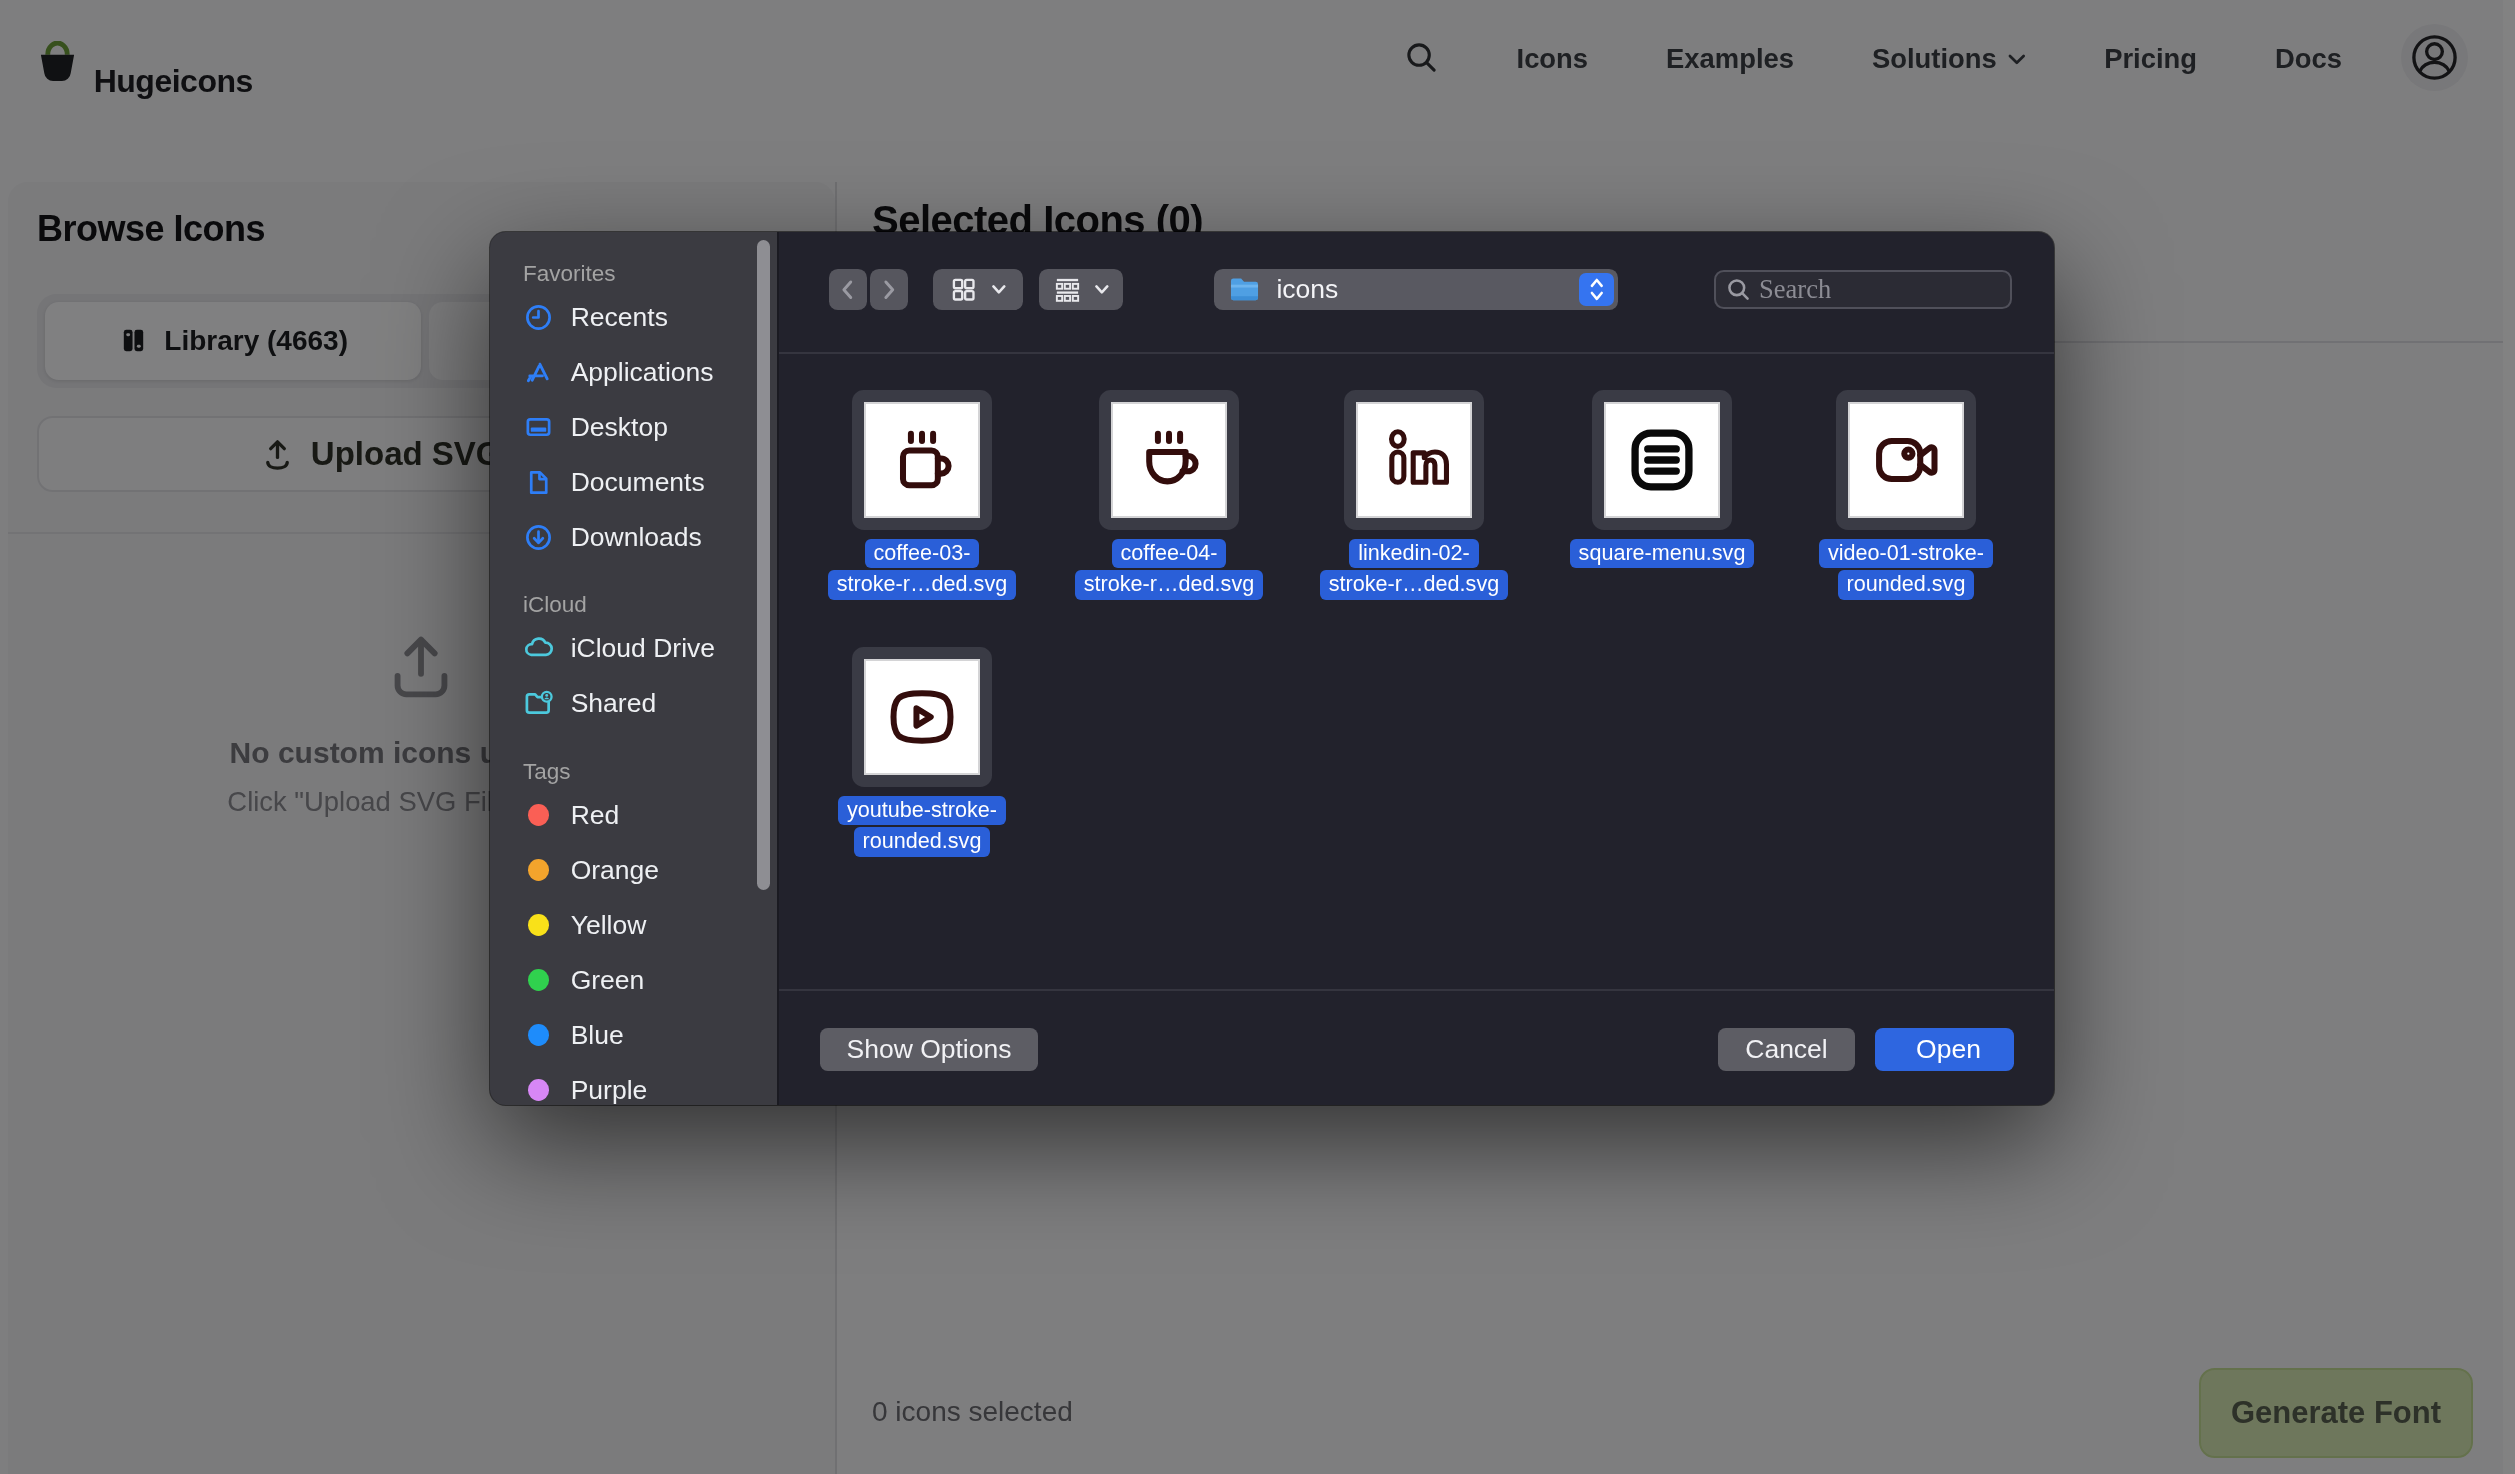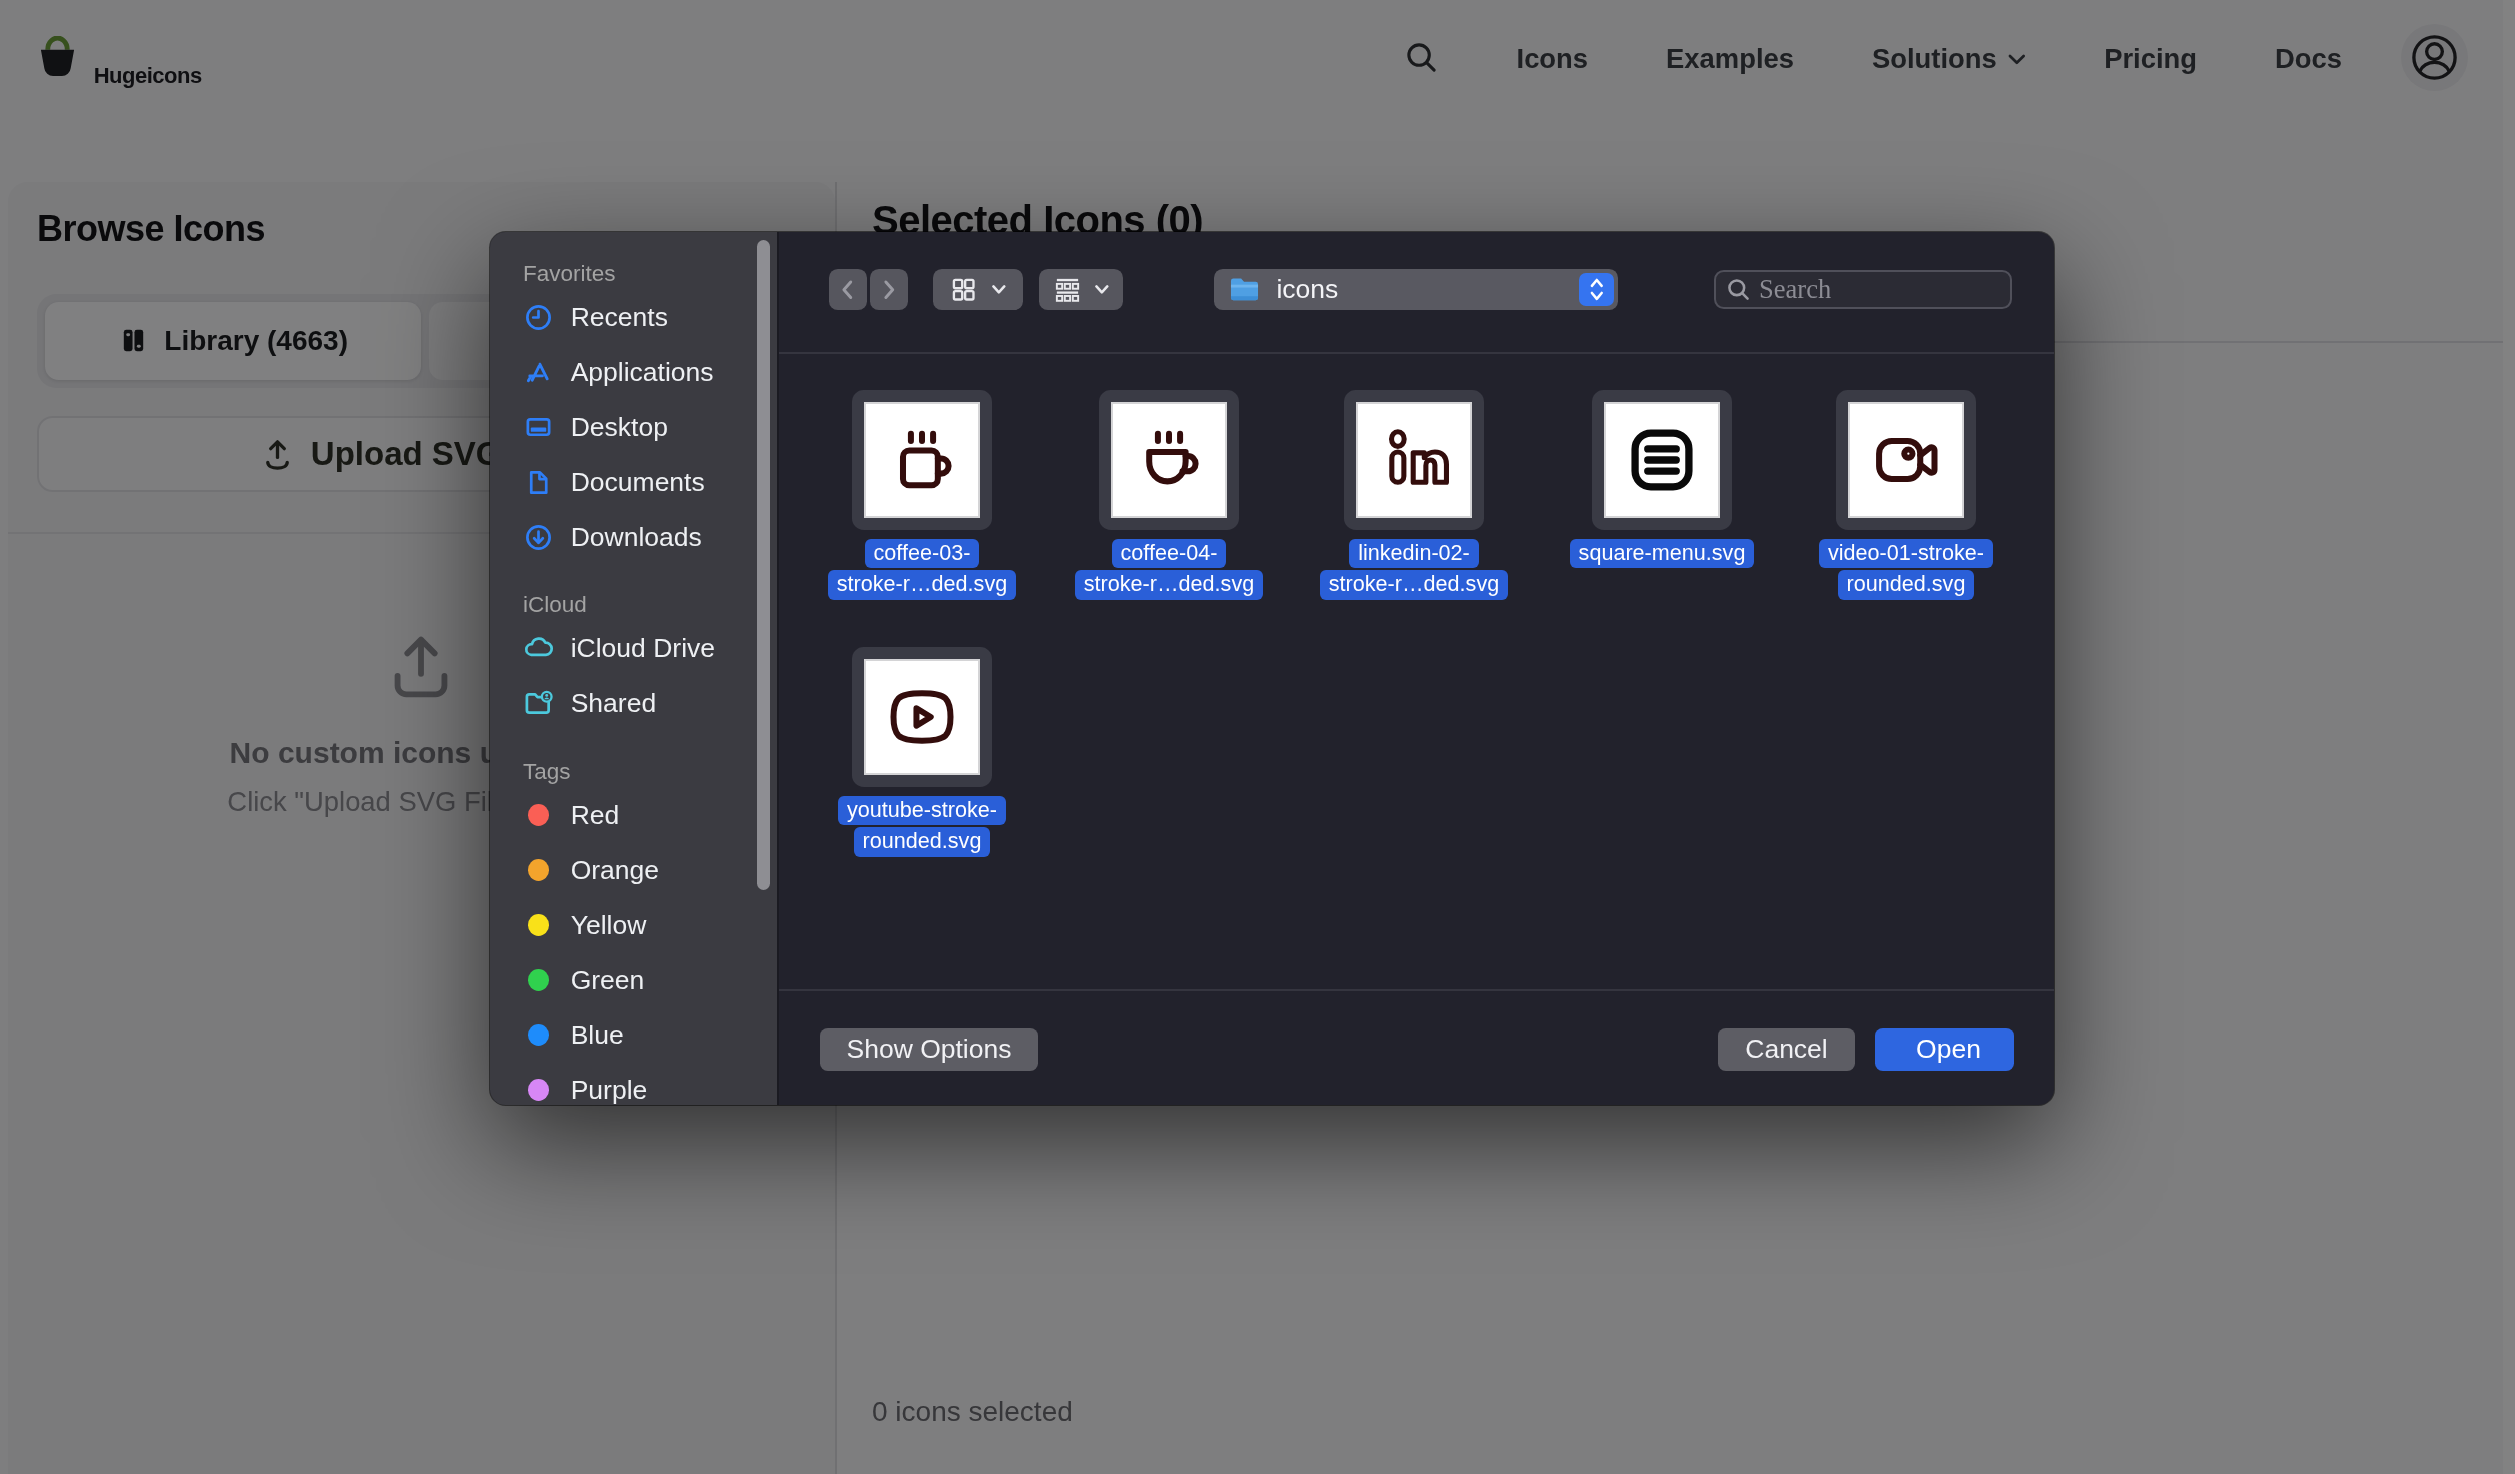--- a/index.html
+++ b/index.html
@@ -6,21 +6,21 @@
   html,body { background:#555; }
   #screen {
     position:relative; width:2515px; height:1474px; overflow:hidden;
     background:#f6f6f8;
     font-family:"Liberation Sans","DejaVu Sans",sans-serif;
     -webkit-font-smoothing:antialiased;
   }
   
   .navbar { position:absolute; left:0; top:0; width:2515px; height:118px; }
   .brand { position:absolute; left:35px; top:29px; display:flex; align-items:center; gap:13.7px; }
-  .brand-text { font-size:22px; font-weight:700; color:#1e1f23; letter-spacing:-0.5px;margin-top:34px; }
+  .brand-text { font-size:32px; font-weight:700; color:#1e1f23; letter-spacing:-0.5px;margin-top:34px; }
   .nav-links { position:absolute; right:173px; top:0; height:118px; display:flex; align-items:center; gap:78px; }
   .nav-link { font-size:27.4px; font-weight:600; color:#3c3f45; white-space:nowrap; display:flex; align-items:center; gap:9.8px; }
   .avatar { position:absolute; left:2401px; top:23.5px; width:67px; height:67px; border-radius:50%;
     background:#e9e9ed; display:flex; align-items:center; justify-content:center; }
 
   .left-card { position:absolute; left:7.8px; top:182px; width:827px; height:1292px;
     background:#efeff2; border-radius:19.6px 19.6px 0 0; }
   .browse-heading { position:absolute; left:29px; top:208px; font-size:36px; font-weight:700; color:#141518; letter-spacing:-0.5px; }
   .segmented { position:absolute; left:29px; top:294px; width:772px; height:94px; background:#e3e3e7; border-radius:19.6px; }
   .seg-active { position:absolute; left:7.8px; top:7.8px; width:376px; height:78px; background:#f9f9fb; border-radius:13.7px;
@@ -169,20 +169,21 @@
       </svg>
     </div>
     <div class="empty-title">No custom icons uploaded</div>
     <div class="empty-sub">Click "Upload SVG Files" to add</div>
   </div>
 
   <div class="v-divider"></div>
   <div class="content-heading">Selected Icons (0)</div>
   <div class="content-divider"></div>
   <div class="status-text">0 icons selected</div>
+  <div class="generate-btn">Generate Font</div>
   <div class="page-scrollstrip"></div>
 
   <div class="dim"></div>
 
   <div class="dialog">
 
     <div class="dlg-sidebar">
       <div class="sb-header">Favorites</div>
 
       <div class="sb-item">

